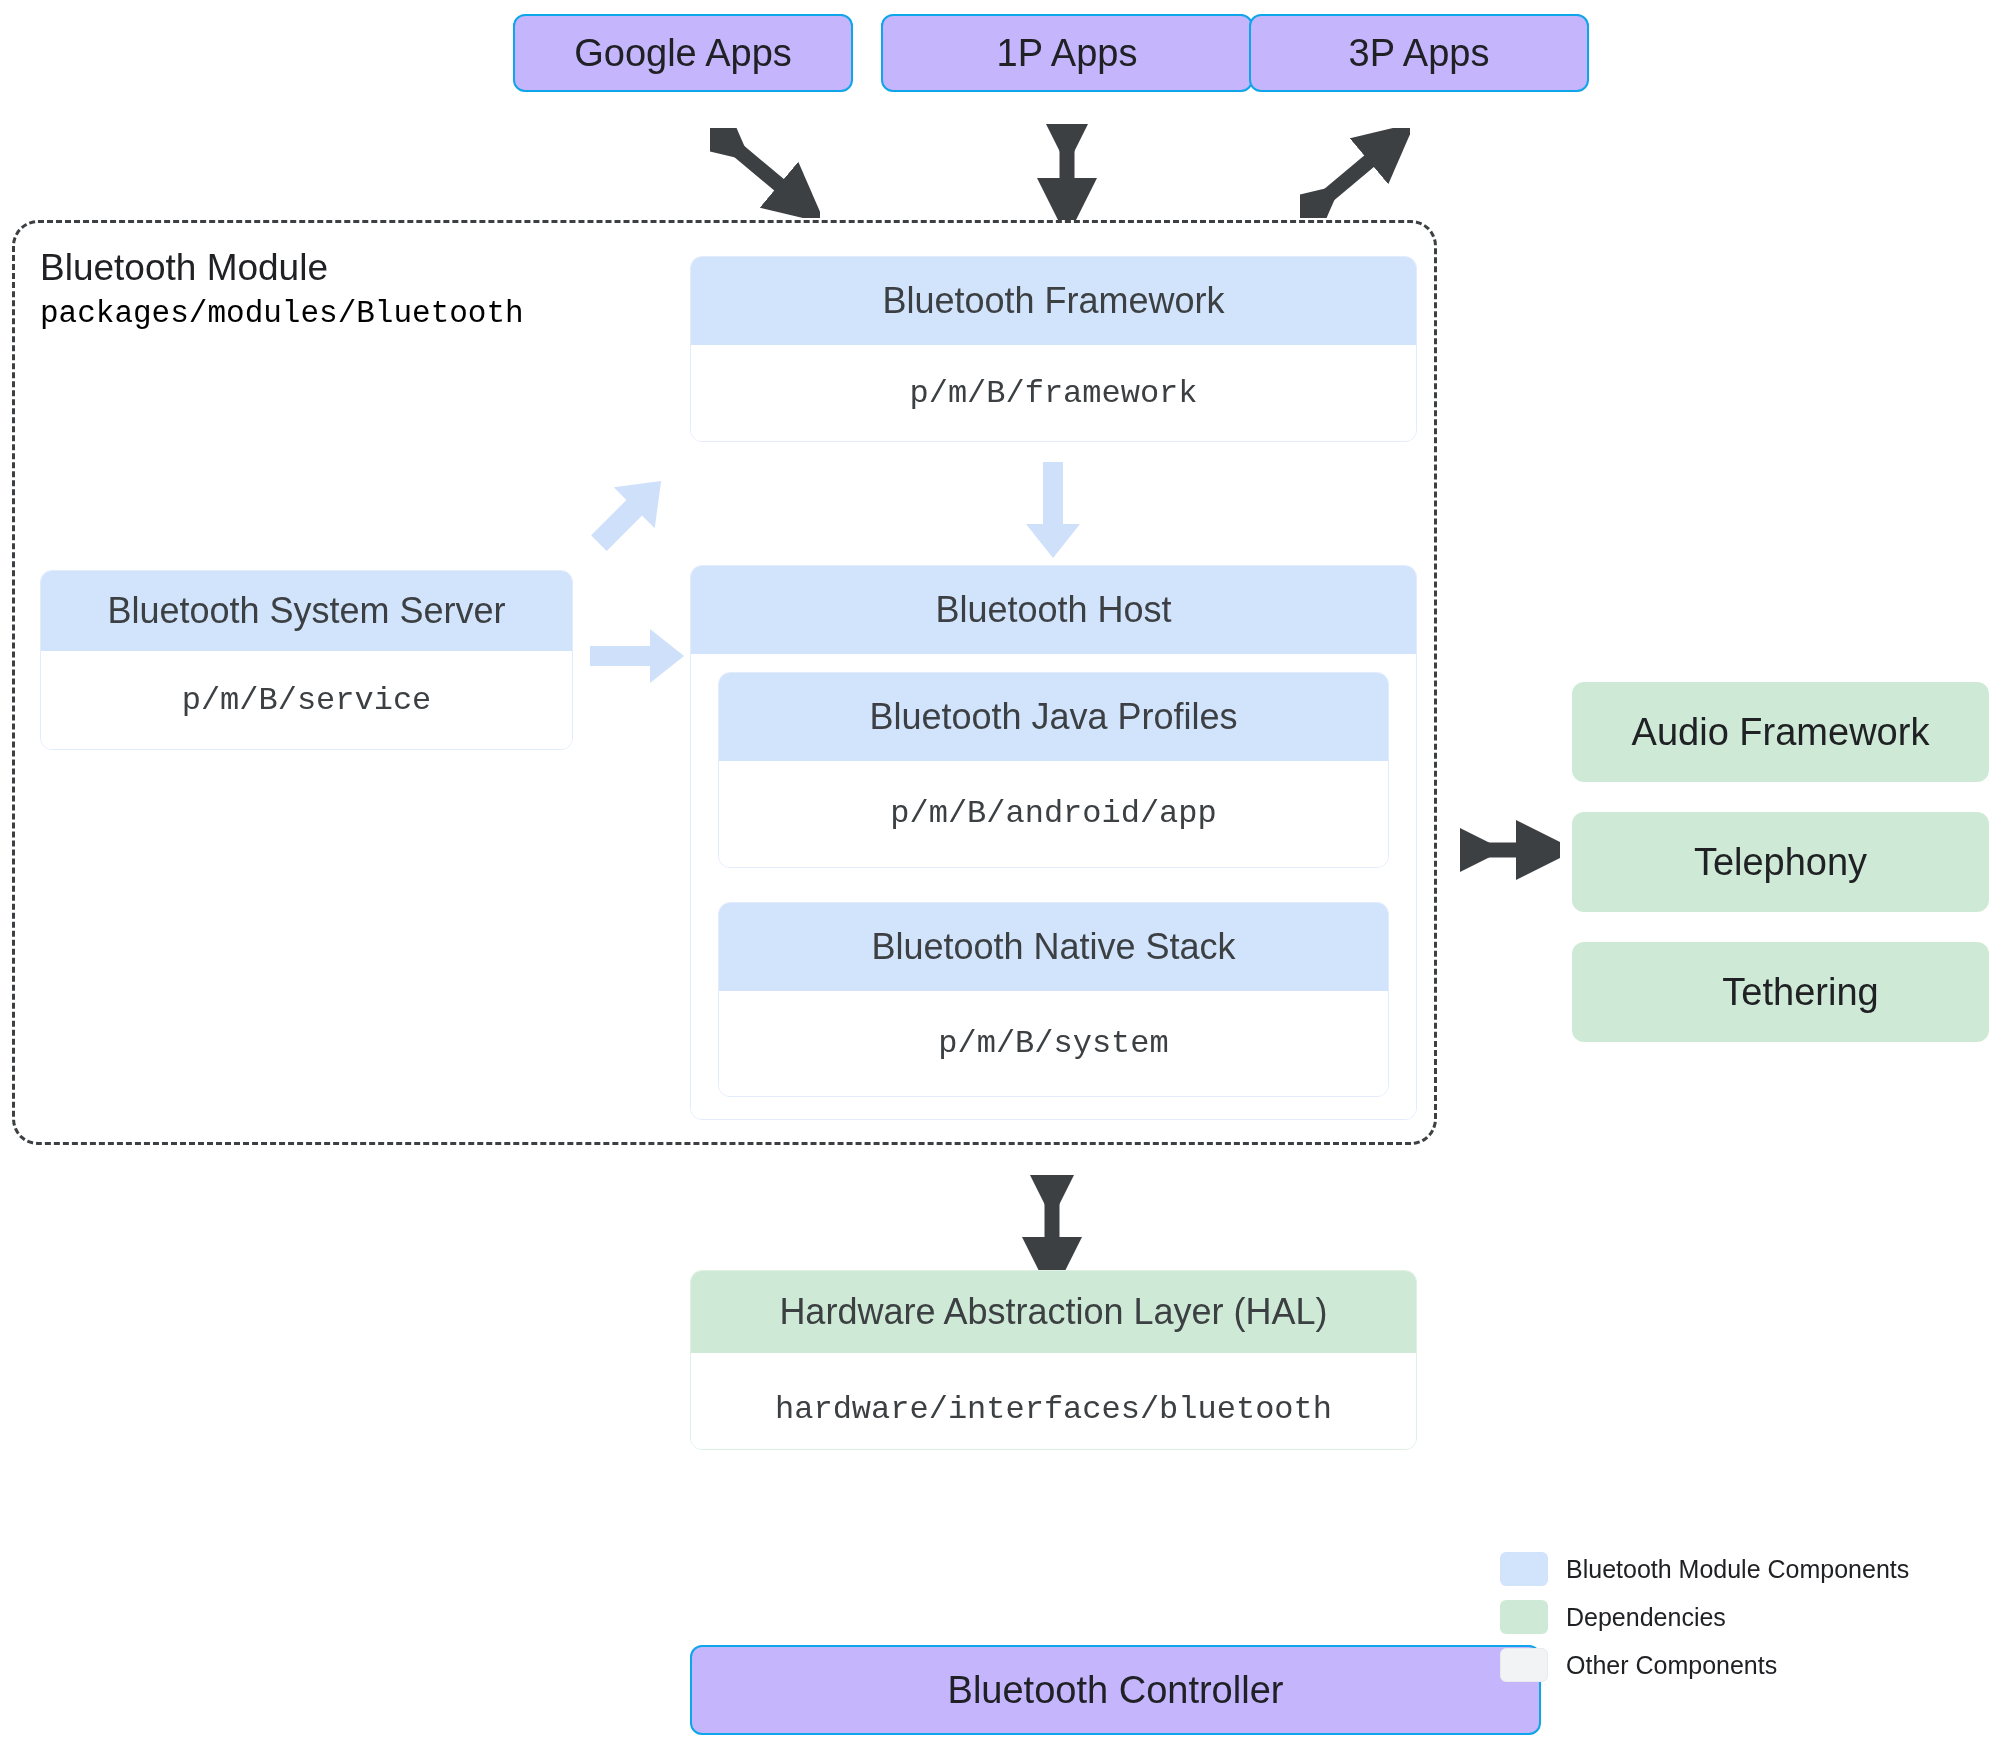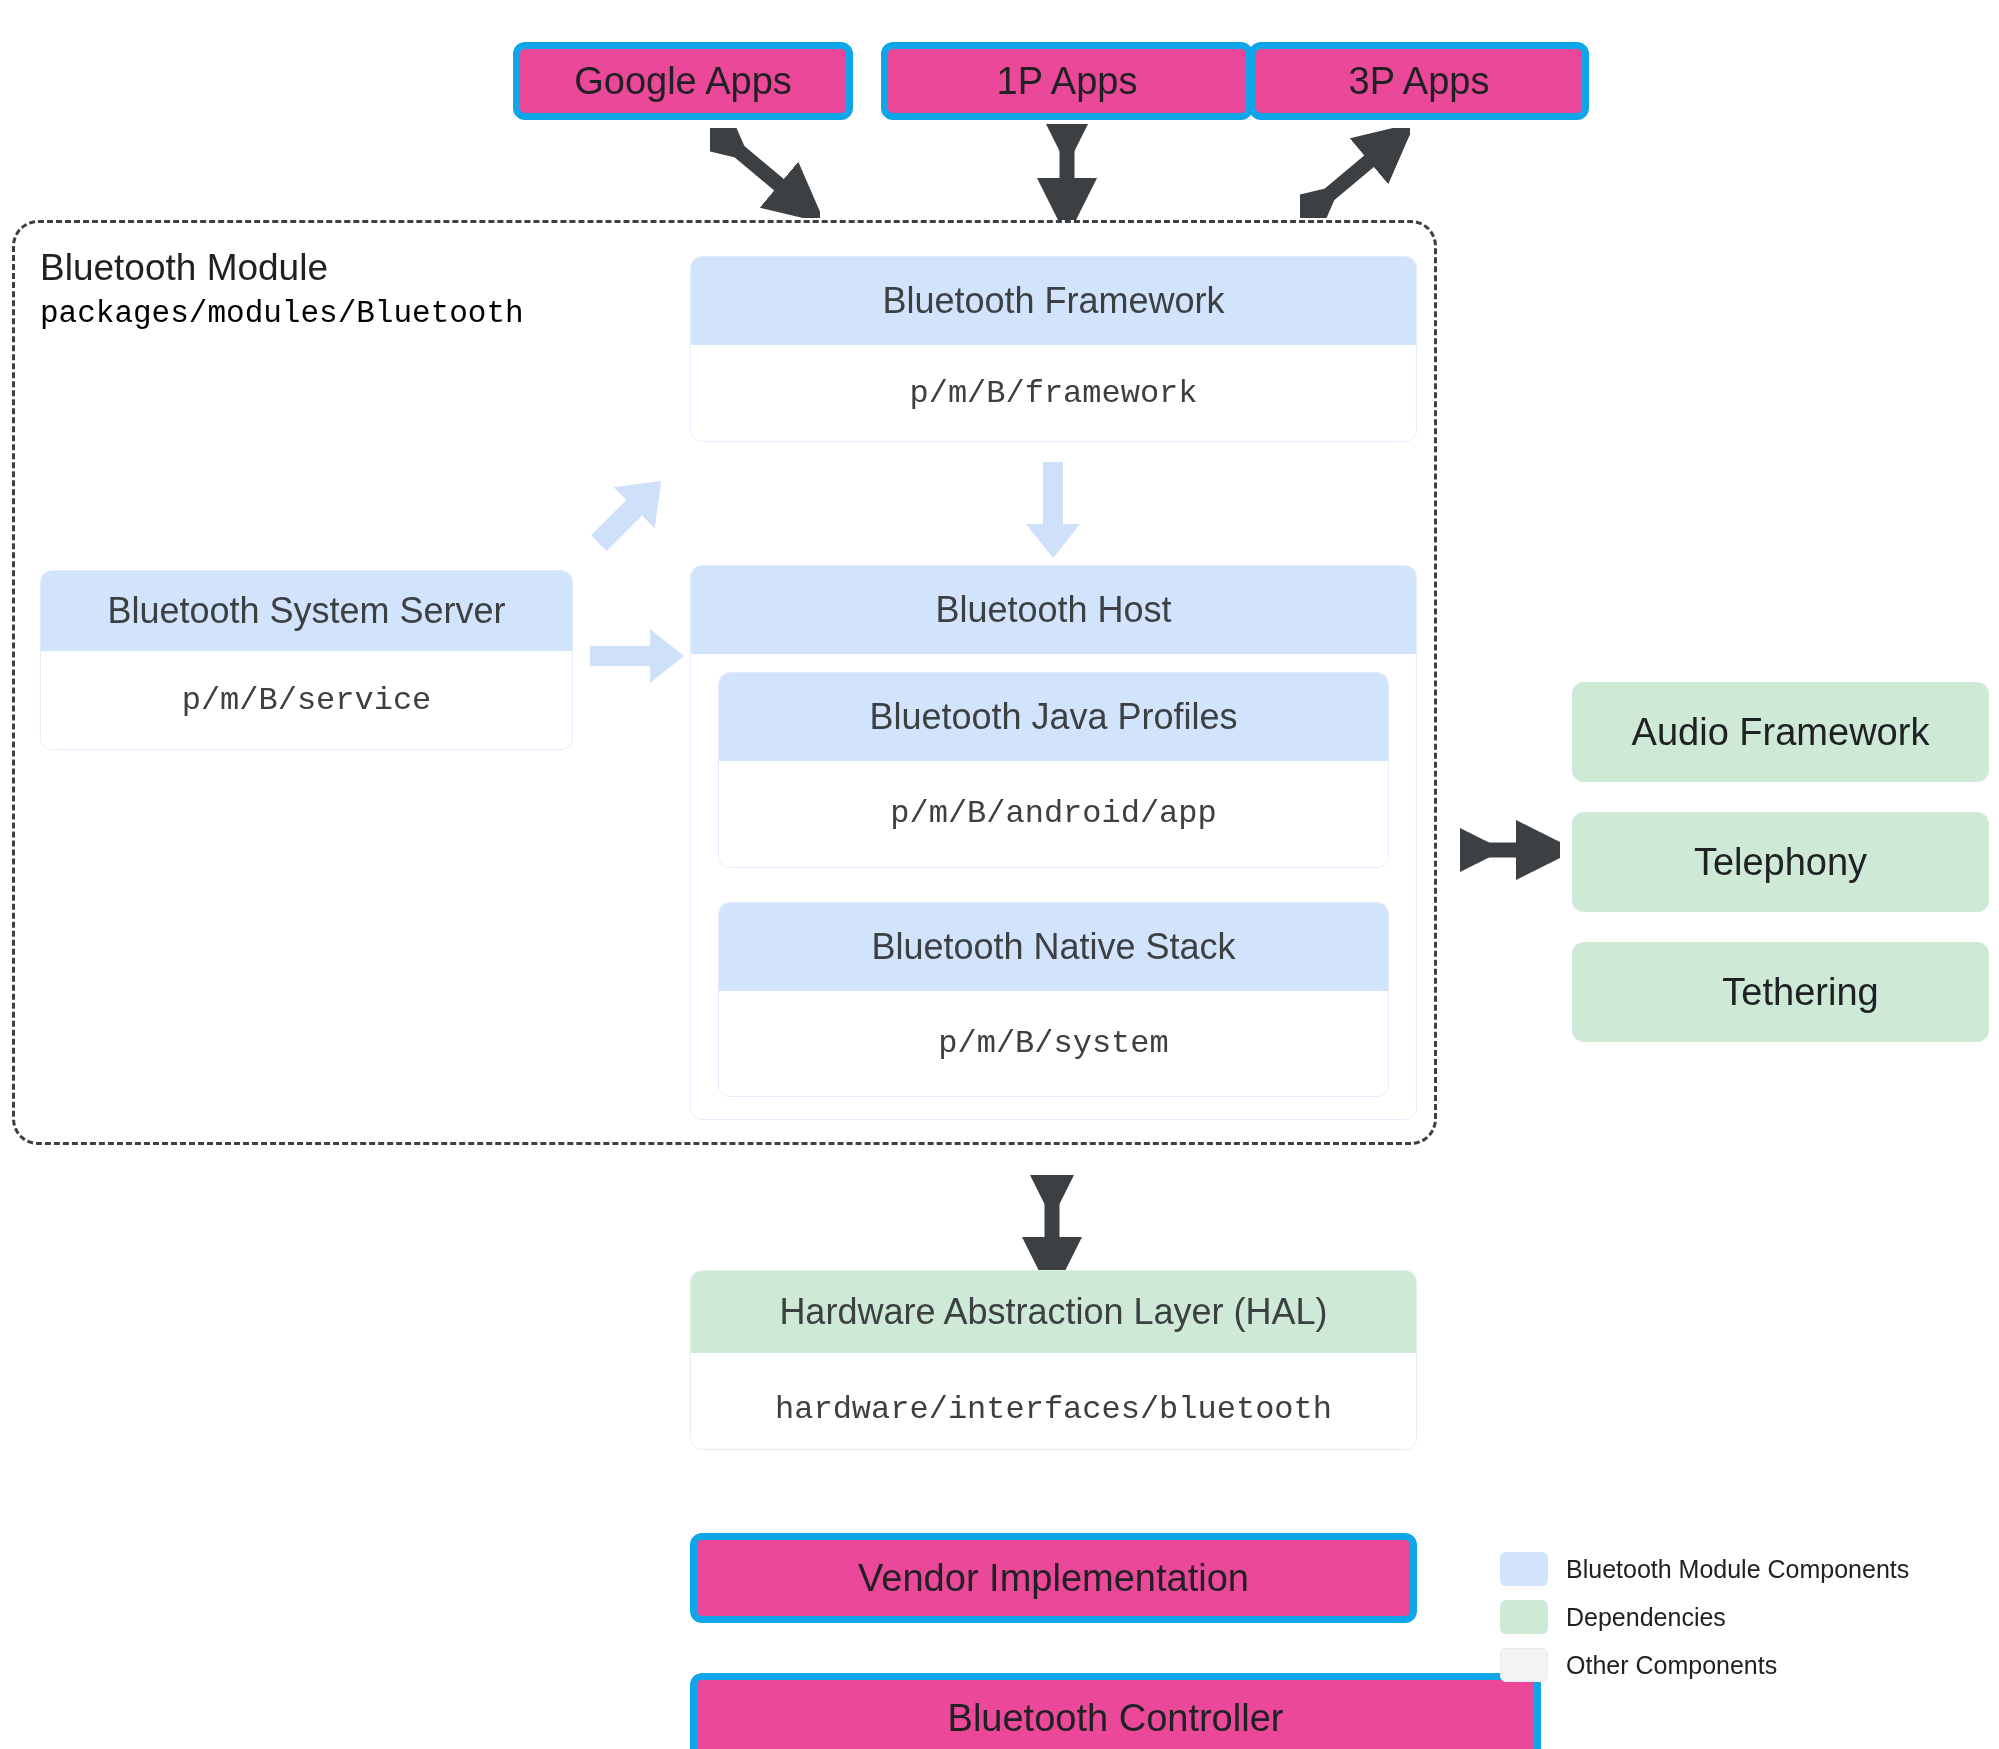--- a/index.html
+++ b/index.html
@@ -23,24 +23,23 @@
   .box {
     position: absolute;
     box-sizing: border-box;
     border-radius: 12px;
     display: flex;
     align-items: center;
     justify-content: center;
     text-align: center;
   }
   .box-grey {
-    background: #ec4899;
-    border: 7px solid #0ea5e9;
+    background: #c4b5fd;
+    border: 2px solid #0ea5e9;
     color: #202124;
-    margin-top: 28px;
   }
   .box-green {
     background: #ceead6;
     color: #202124;
   }
 
   
   .card {
     position: absolute;
     box-sizing: border-box;
@@ -286,23 +285,20 @@
       </marker>
     </defs>
     <line x1="30" y1="14" x2="30" y2="92" stroke="#3c4043" stroke-width="15" marker-start="url(#dkArrowU2)" marker-end="url(#dkArrowD2)"></line>
   </svg>
 
   <div class="card green" style="left:690px; top:1270px; width:727px; height:180px;">
     <div class="card-head green" style="height:82px; font-size:36px;">Hardware Abstraction Layer (HAL)</div>
     <div class="card-path" style="font-size:32px;">hardware/interfaces/bluetooth</div>
   </div>
 
-  <div class="box box-grey" style="left:690px; top:1505px; width:727px; height:90px; font-size:38px;">
-    <span>Vendor Implementation</span>
-  </div>
 
   <div class="box box-grey" style="left:690px; top:1645px; width:851px; height:90px; font-size:38px;">
     <span>Bluetooth Controller</span>
   </div>
 
   <div id="legend">
     <div class="legend-row">
       <span class="legend-swatch sw-blue"></span>
       <span class="legend-label">Bluetooth Module Components</span>
     </div>

